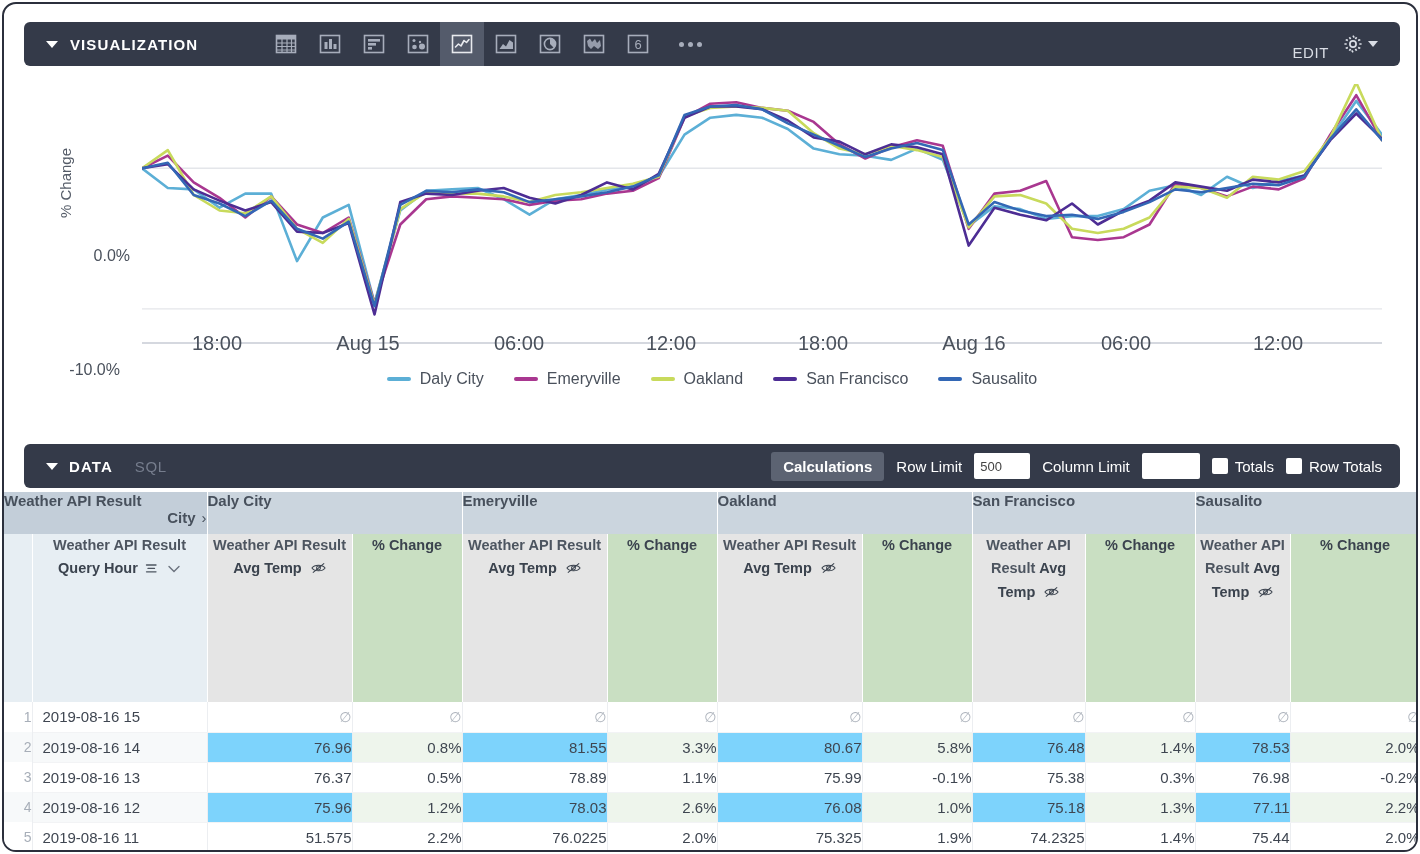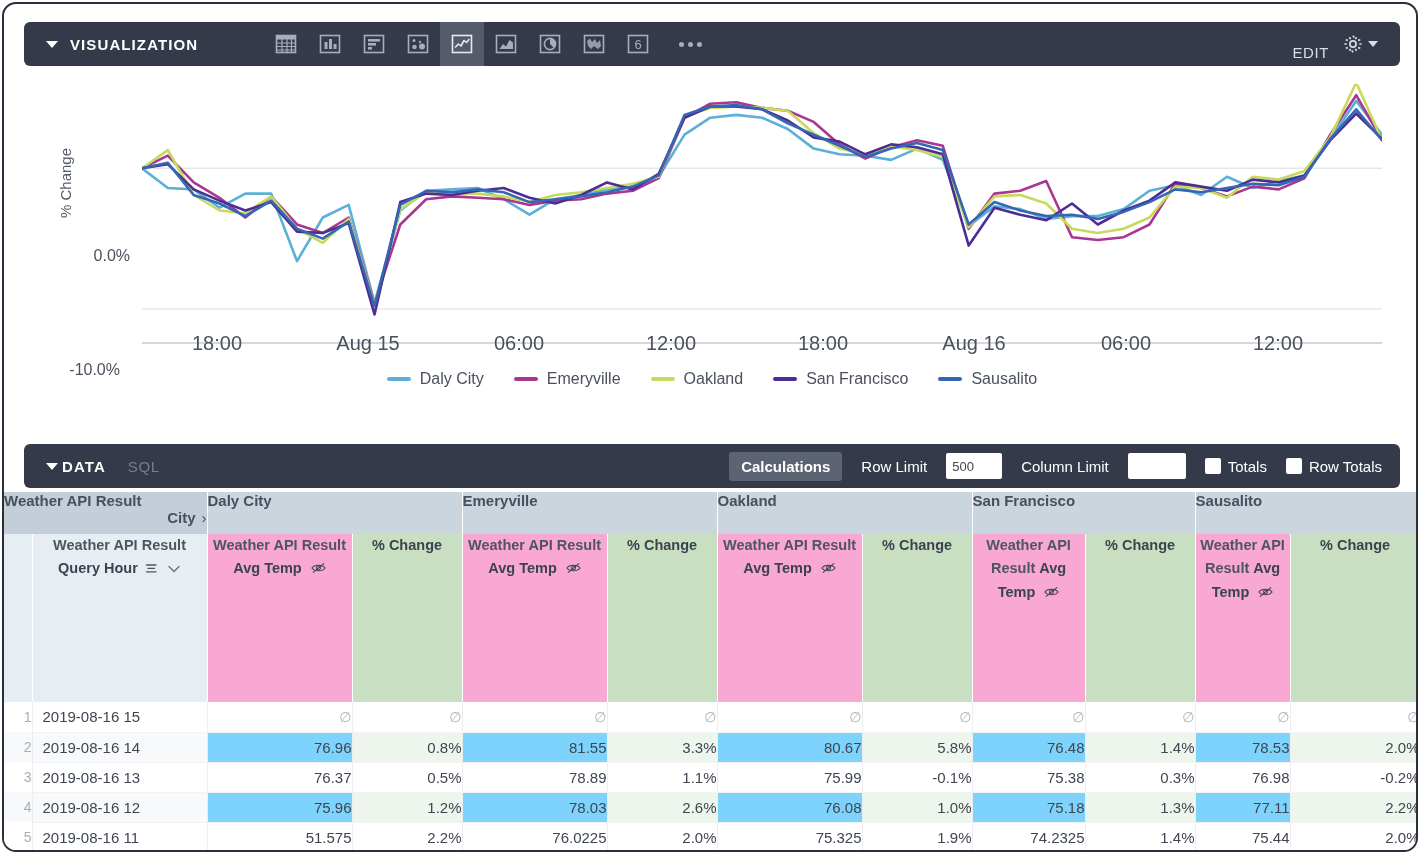--- a/index.html
+++ b/index.html
@@ -92,31 +92,31 @@
   
   .data-bar {
     position: absolute; left: 20px; top: 440px;
     width: 1376px; height: 44px;
     background: #343a49;
     border-radius: 6px;
     display: flex; align-items: center;
   }
   .data-title {
     color: #ffffff; font-size: 15px; font-weight: bold;
-    letter-spacing: 1.1px; margin-left: 4px;
+    letter-spacing: 1.1px; margin-left: 11px;
   }
   .tab {
     height: 44px; display: flex; align-items: center; justify-content: center;
     padding: 0 22px; font-size: 15px; letter-spacing: 0.6px; cursor: pointer;
   }
   .tab.results { background: #545b6b; color: #ffffff; margin-left: 30px; }
   .tab.sql { color: #767d8d; }
   .data-right {
     margin-left: auto; display: flex; align-items: center;
-    gap: 19px; padding-right: 18px; padding-left: 28px;
+    gap: 12px; padding-right: 18px; padding-left: 28px;
   }
   .calc-btn {
     background: #5c6372; color: #ffffff; font-weight: bold;
     font-size: 15px; padding: 6px 12px; border-radius: 3px; cursor: pointer;
   }
   .bar-label { color: #ffffff; font-size: 15px; }
   .bar-input {
     background: #ffffff; border: none; border-radius: 2px;
     height: 26px; font-size: 13px; color: #444; padding: 0 6px;
     font-family: "Liberation Sans", sans-serif;
@@ -148,21 +148,21 @@
   .pivot-hdr .line2 { text-align: right; font-weight: bold; }
   .chev { display: inline-block; margin-left: 6px; font-weight: normal; }
 
   .field-hdr {
     height: 168px; vertical-align: top;
     font-size: 14.5px; line-height: 1.62;
     color: #4d5560; padding: 10px 9px 0 9px;
     border-right: 1px solid #ffffff;
   }
   .field-hdr.dim { background: #e7eef3; }
-  .field-hdr.meas { background: #f9a8d4; }
+  .field-hdr.meas { background: #e5e5e5; }
   .field-hdr.calc { background: #c9dfc2; }
   .field-hdr b { color: #3b434e; }
   .rownum-hdr { background: #e7eef3; width: 28px; }
 
   .row-num {
     width: 28px; color: #a7aeb8; font-size: 14px;
     text-align: right; padding-right: 7px;
     border-right: 1px solid #eceef1;
   }
   td.cell {

